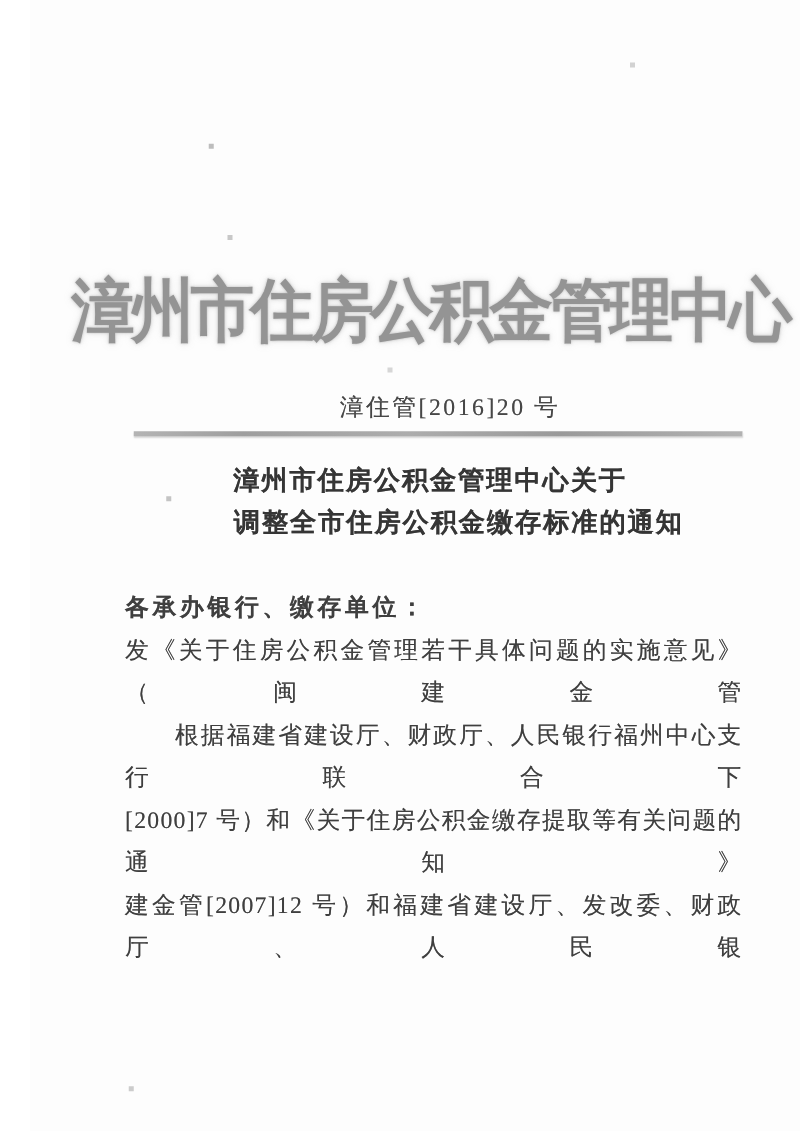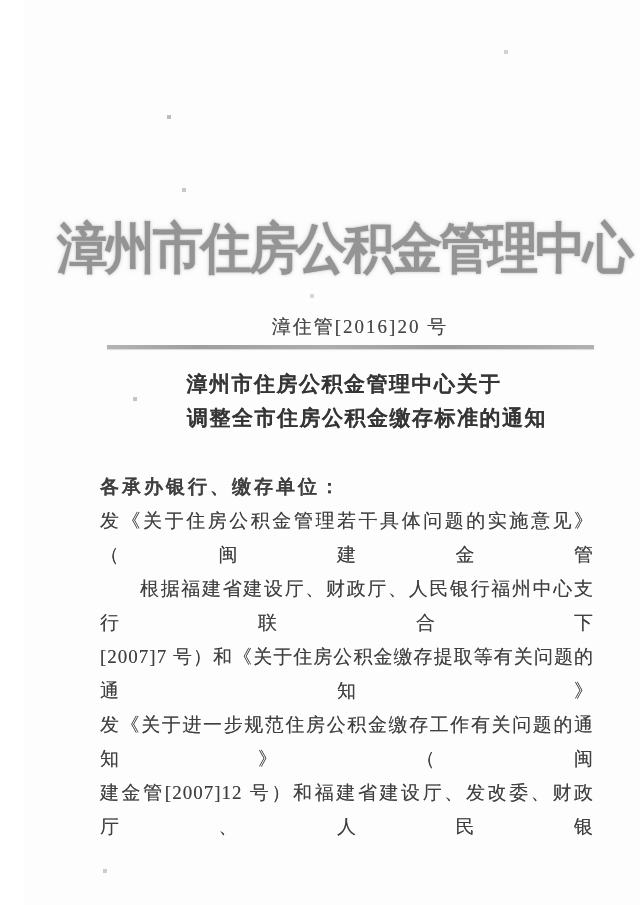--- a/index.html
+++ b/index.html
@@ -105,21 +105,20 @@
   <div class="rule"></div>
 
   <div class="doc-title l1">漳州市住房公积金管理中心关于</div>
 
   <div class="doc-title l2">调整全市住房公积金缴存标准的通知</div>
 
   <div class="bodytext">
     <div class="salutation">各承办银行、缴存单位：</div>
     <div class="pline">发《关于住房公积金管理若干具体问题的实施意见》（闽建金管</div>
     <div class="pline indent">根据福建省建设厅、财政厅、人民银行福州中心支行联合下</div>
-    <div class="pline">[2007]7 号）和《关于住房公积金缴存提取等有关问题的通知》</div>
-    <div class="pline">发《关于进一步规范住房公积金缴存工作有关问题的通知》（闽</div>
+    <div class="pline">[2000]7 号）和《关于住房公积金缴存提取等有关问题的通知》</div>
     <div class="pline">建金管[2007]12 号）和福建省建设厅、发改委、财政厅、人民银</div>
 
   </div>
 
   <div class="specks"></div>
 
 </div>
 
 </body></html>

